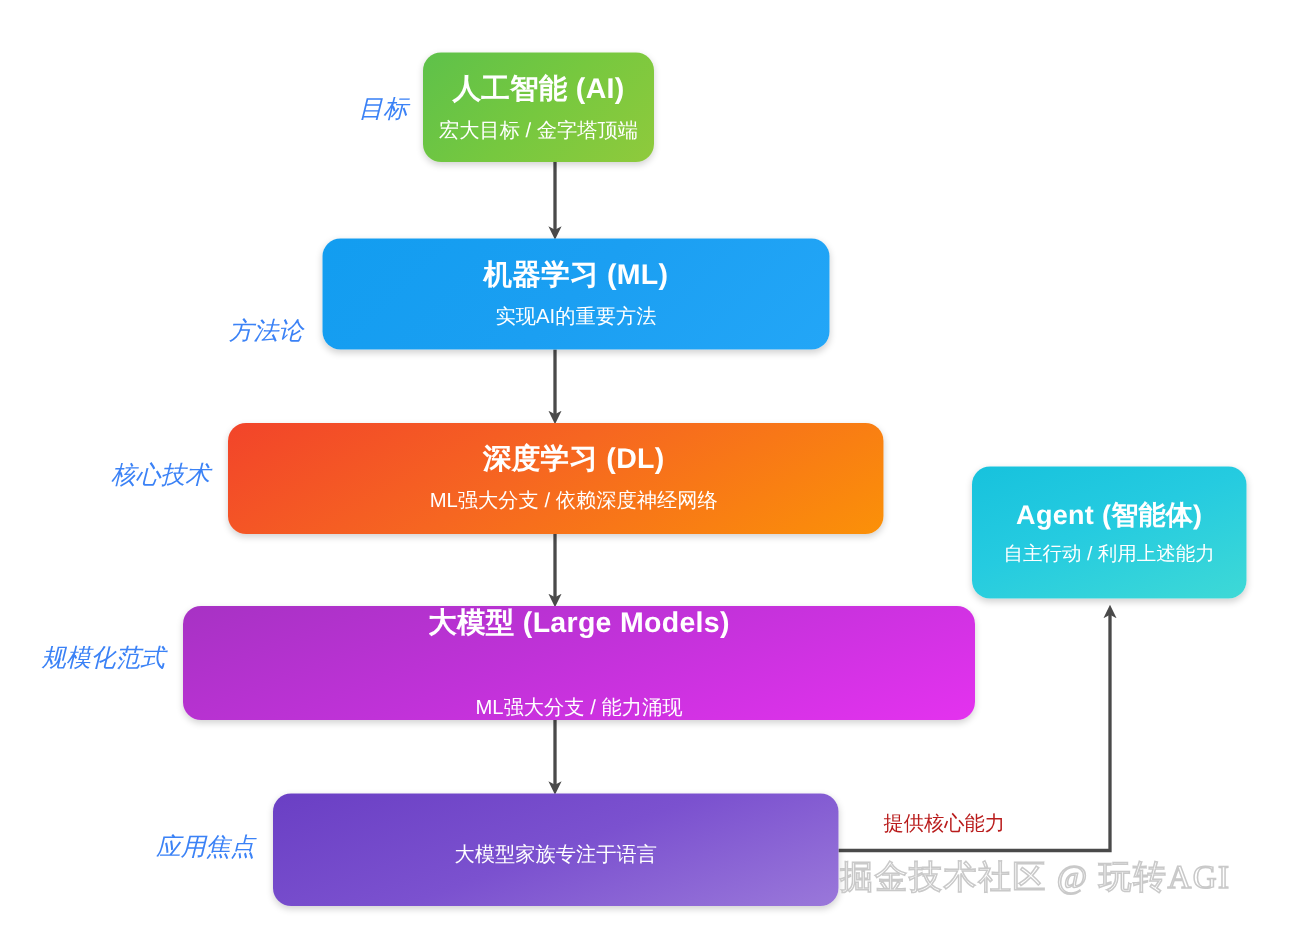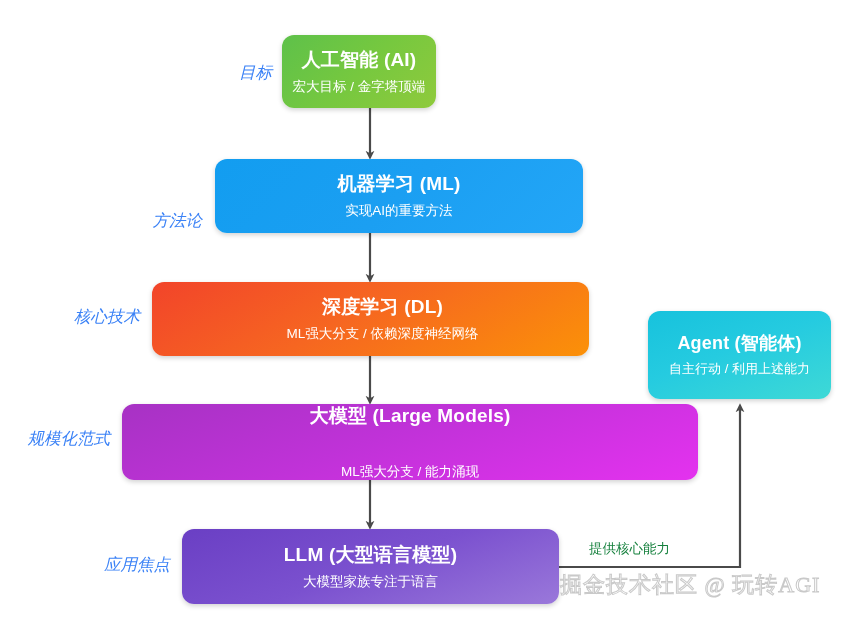--- a/index.html
+++ b/index.html
@@ -50,30 +50,30 @@
     margin-top: 6px;
     white-space: nowrap;
   }
 
   
   #node-ai {
     left: 282px; top: 35px; width: 154px; height: 73px;
     background: linear-gradient(135deg, #5ec14a 0%, #76c83f 50%, #8fca3c 100%);
   }
   #node-ml {
-    left: 215px; top: 159px; width: 368px; height: 74px;
+    left: 215px; top: 159px; width: 338px; height: 74px;
     background: linear-gradient(135deg, #129df0 0%, #1b9ff2 50%, #23a6f7 100%);
   }
   #node-dl {
     left: 152px; top: 282px; width: 437px; height: 74px;
     background: linear-gradient(150deg, #f2442a 0%, #f66621 45%, #fb9108 100%);
     padding-left: 24px;
   }
   #node-lm {
-    left: 122px; top: 404px; width: 576px; height: 76px;
+    left: 122px; top: 404px; width: 528px; height: 76px;
     background: linear-gradient(160deg, #a732c4 0%, #c032d8 45%, #e432ef 100%);
     gap: 29px;
   }
   #node-llm {
     left: 182px; top: 529px; width: 377px; height: 75px;
     background: linear-gradient(160deg, #6a3fc4 0%, #7b51cf 50%, #9a78da 100%);
   }
   #node-agent {
     left: 648px; top: 311px; width: 183px; height: 88px;
     background: linear-gradient(160deg, #17c2dd 0%, #25cbe0 45%, #3ed9d6 100%);
@@ -96,21 +96,21 @@
   #tier-1 { left: 50px;  top: 186px; width: 152px; margin-top: 24px; }
   #tier-2 { left: -12px; top: 306px; width: 152px; }
   #tier-3 { left: -62px; top: 428px; width: 172px; }
   #tier-4 { left: -2px;  top: 554px; width: 172px; }
 
   
   #edge-label {
     position: absolute;
     left: 589px; top: 540px;
     font-size: 13.5px;
-    color: #15803d;
+    color: #b91c1c;
     white-space: nowrap;
     z-index: 6;
   }
 
   
   #watermark {
     position: absolute;
     left: 560px; top: 570px;
     font-size: 22px;
     font-family: "Liberation Serif", "DejaVu Serif", serif;
@@ -167,21 +167,20 @@
     <div class="title">深度学习 (DL)</div>
     <div class="sub">ML强大分支 / 依赖深度神经网络</div>
   </div>
 
   <div class="node" id="node-lm">
     <div class="title">大模型 (Large Models)</div>
     <div class="sub">ML强大分支 / 能力涌现</div>
   </div>
 
   <div class="node" id="node-llm">
-    <div class="title">LLM (大型语言模型)</div>
     <div class="sub">大模型家族专注于语言</div>
   </div>
 
   <div class="node" id="node-agent">
     <div class="title">Agent (智能体)</div>
     <div class="sub">自主行动 / 利用上述能力</div>
   </div>
 
   <div id="edge-label">提供核心能力</div>
 

